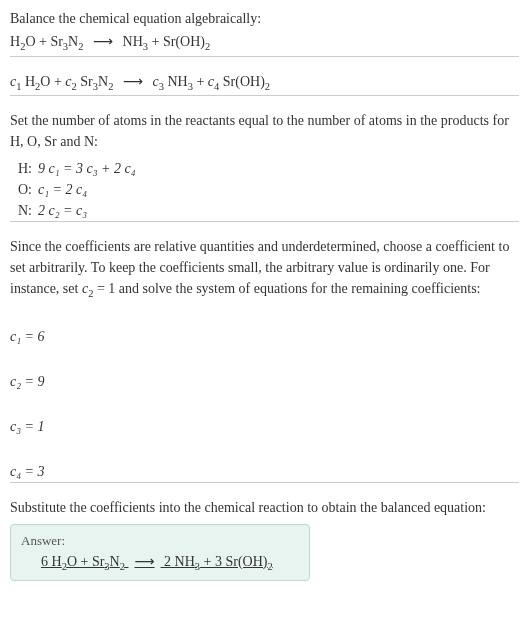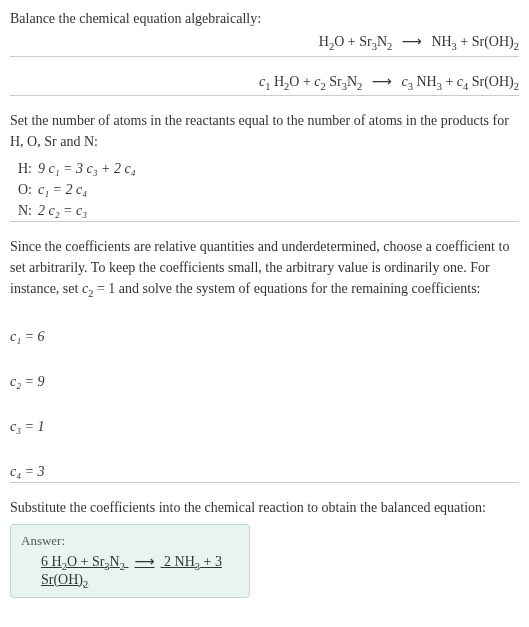--- a/index.html
+++ b/index.html
@@ -10,21 +10,21 @@
       background: #fff;
       padding: 8px 10px;
       width: 529px;
     }
     .section {
       border-bottom: 1px solid #ccc;
       margin-bottom: 14px;
     }
     .section:last-of-type { border-bottom: none; }
     .line { line-height: 1.5; }
-    .eq-line { margin-top: 2px; line-height: 1.6; text-align: right; }
+    .eq-line { margin-top: 2px; line-height: 1.6; }
     .sub { vertical-align: sub; font-size: 0.75em; }
     .ital { font-style: italic; }
     .arrow { padding: 0 6px; }
     .atoms-table {
       margin-top: 6px;
     }
     .atoms-row {
       display: flex;
       line-height: 1.5;
     }
@@ -32,21 +32,21 @@
       width: 28px;
       text-align: right;
       padding-right: 6px;
     }
     .soln-line { line-height: 1.5; margin-top: 24px; }
     .answer-box {
       background: #e8f4f0;
       border: 1px solid #b8d8d0;
       border-radius: 4px;
       padding: 8px 10px;
-      width: 240px;
+      width: 300px;
       margin-top: 6px;
     }
     .answer-label {
       font-size: 13px;
       color: #555;
       margin-bottom: 4px;
     }
     .answer-eq {
       padding-left: 20px;
       text-decoration: underline;

